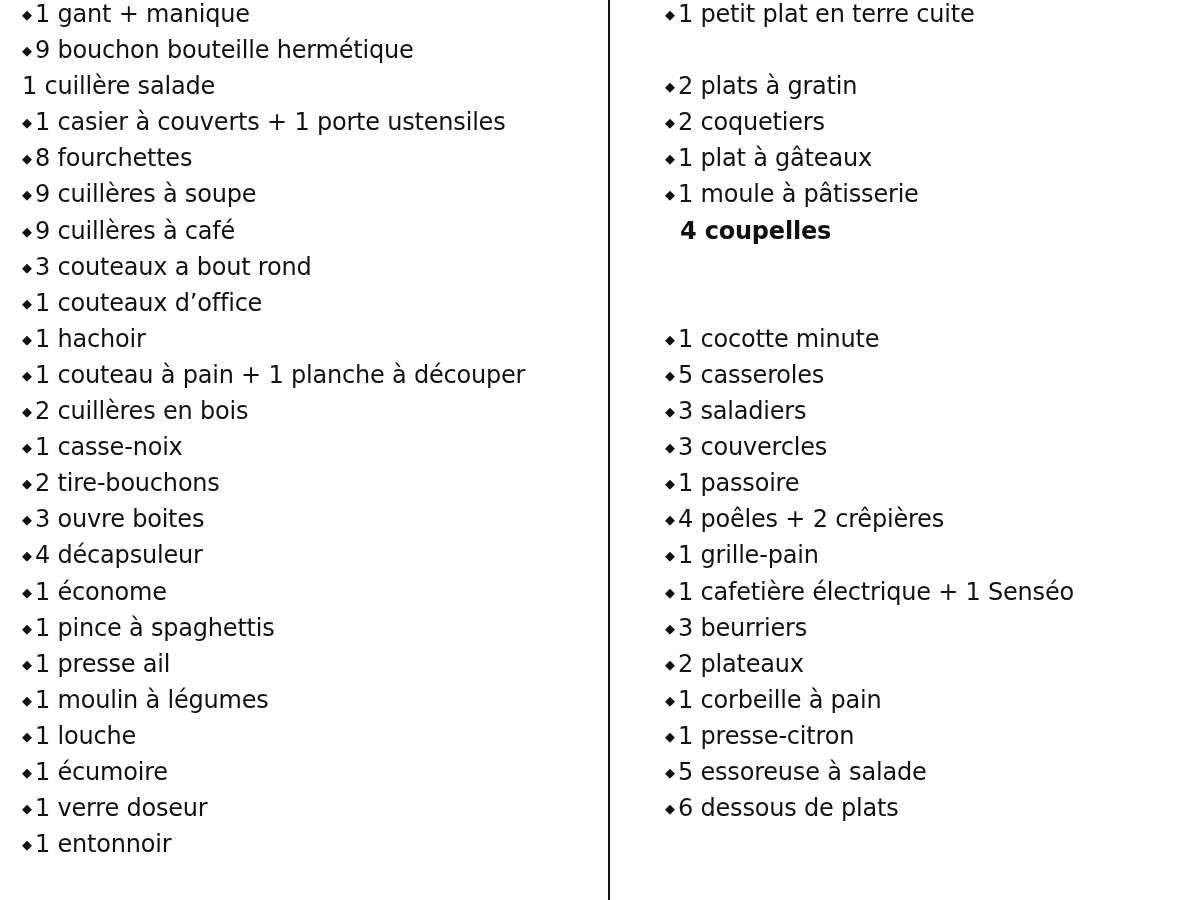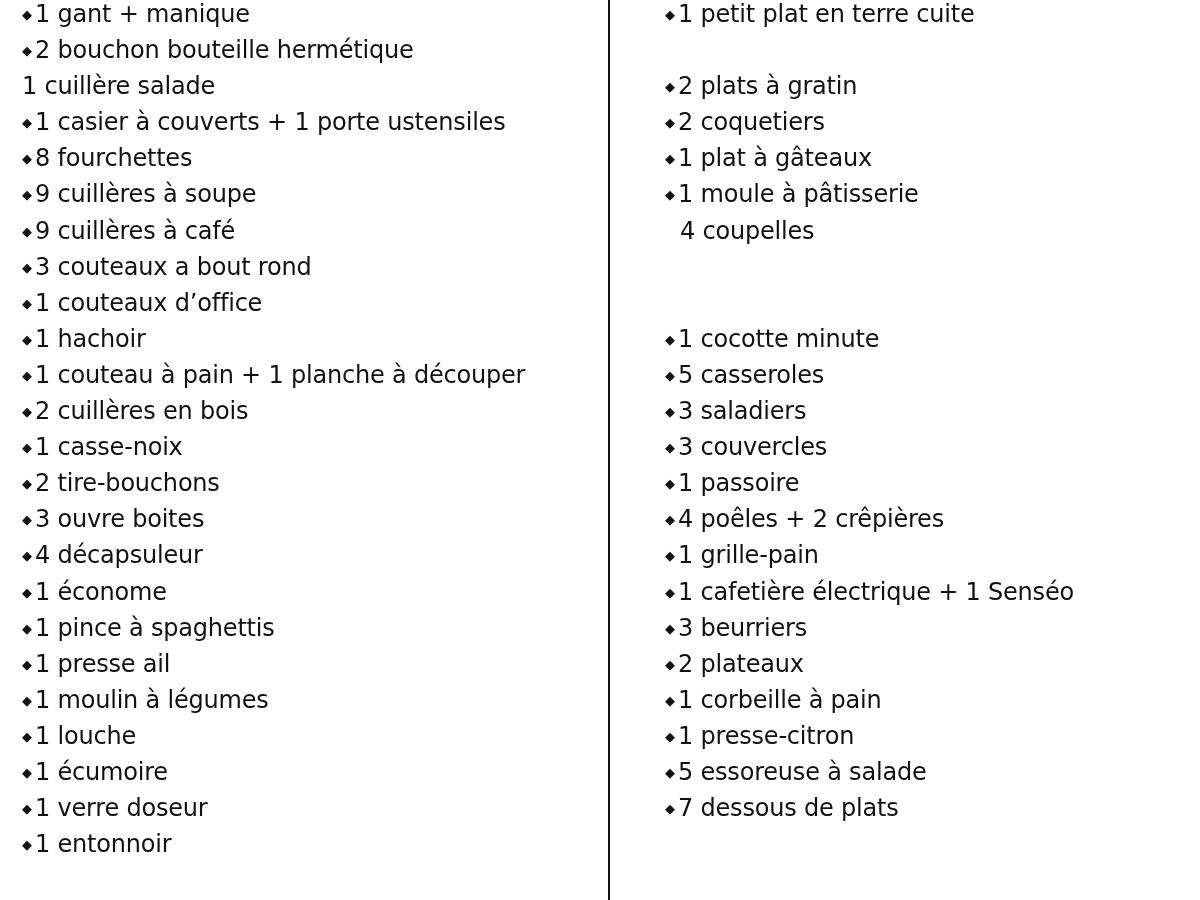--- a/index.html
+++ b/index.html
@@ -38,30 +38,30 @@
       font-size: 24px;
       white-space: nowrap;
       letter-spacing: -0.2px;
     }
     .bullet {
       display: inline-block;
       width: 13px;
       font-size: 13px;
       vertical-align: 3px;
     }
-    .indent .text { padding-left: 15px; }
+    .indent .text { padding-left: 15px; font-weight: bold; }
     .blank { height: 36.1px; }
   </style>
 </head>
 <body>
 
 <div>
   <ul class="col left">
     <li class="item"><span class="bullet">◆</span><span class="text">1 gant + manique</span></li>
-    <li class="item"><span class="bullet">◆</span><span class="text">2 bouchon bouteille hermétique</span></li>
+    <li class="item"><span class="bullet">◆</span><span class="text">9 bouchon bouteille hermétique</span></li>
     <li class="item nobullet"><span class="text">1 cuillère salade</span></li>
     <li class="item"><span class="bullet">◆</span><span class="text">1 casier à couverts + 1 porte ustensiles</span></li>
     <li class="item"><span class="bullet">◆</span><span class="text">8 fourchettes</span></li>
     <li class="item"><span class="bullet">◆</span><span class="text">9 cuillères à soupe</span></li>
     <li class="item"><span class="bullet">◆</span><span class="text">9 cuillères à café</span></li>
     <li class="item"><span class="bullet">◆</span><span class="text">3 couteaux a bout rond</span></li>
     <li class="item"><span class="bullet">◆</span><span class="text">1 couteaux d’office</span></li>
     <li class="item"><span class="bullet">◆</span><span class="text">1 hachoir</span></li>
     <li class="item"><span class="bullet">◆</span><span class="text">1 couteau à pain + 1 planche à découper</span></li>
     <li class="item"><span class="bullet">◆</span><span class="text">2 cuillères en bois</span></li>
@@ -97,15 +97,15 @@
     <li class="item"><span class="bullet">◆</span><span class="text">3 couvercles</span></li>
     <li class="item"><span class="bullet">◆</span><span class="text">1 passoire</span></li>
     <li class="item"><span class="bullet">◆</span><span class="text">4 poêles + 2 crêpières</span></li>
     <li class="item"><span class="bullet">◆</span><span class="text">1 grille-pain</span></li>
     <li class="item"><span class="bullet">◆</span><span class="text">1 cafetière électrique + 1 Senséo</span></li>
     <li class="item"><span class="bullet">◆</span><span class="text">3 beurriers</span></li>
     <li class="item"><span class="bullet">◆</span><span class="text">2 plateaux</span></li>
     <li class="item"><span class="bullet">◆</span><span class="text">1 corbeille à pain</span></li>
     <li class="item"><span class="bullet">◆</span><span class="text">1 presse-citron</span></li>
     <li class="item"><span class="bullet">◆</span><span class="text">5 essoreuse à salade</span></li>
-    <li class="item"><span class="bullet">◆</span><span class="text">7 dessous de plats</span></li>
+    <li class="item"><span class="bullet">◆</span><span class="text">6 dessous de plats</span></li>
   </ul>
 </div>
 
 </body></html>

